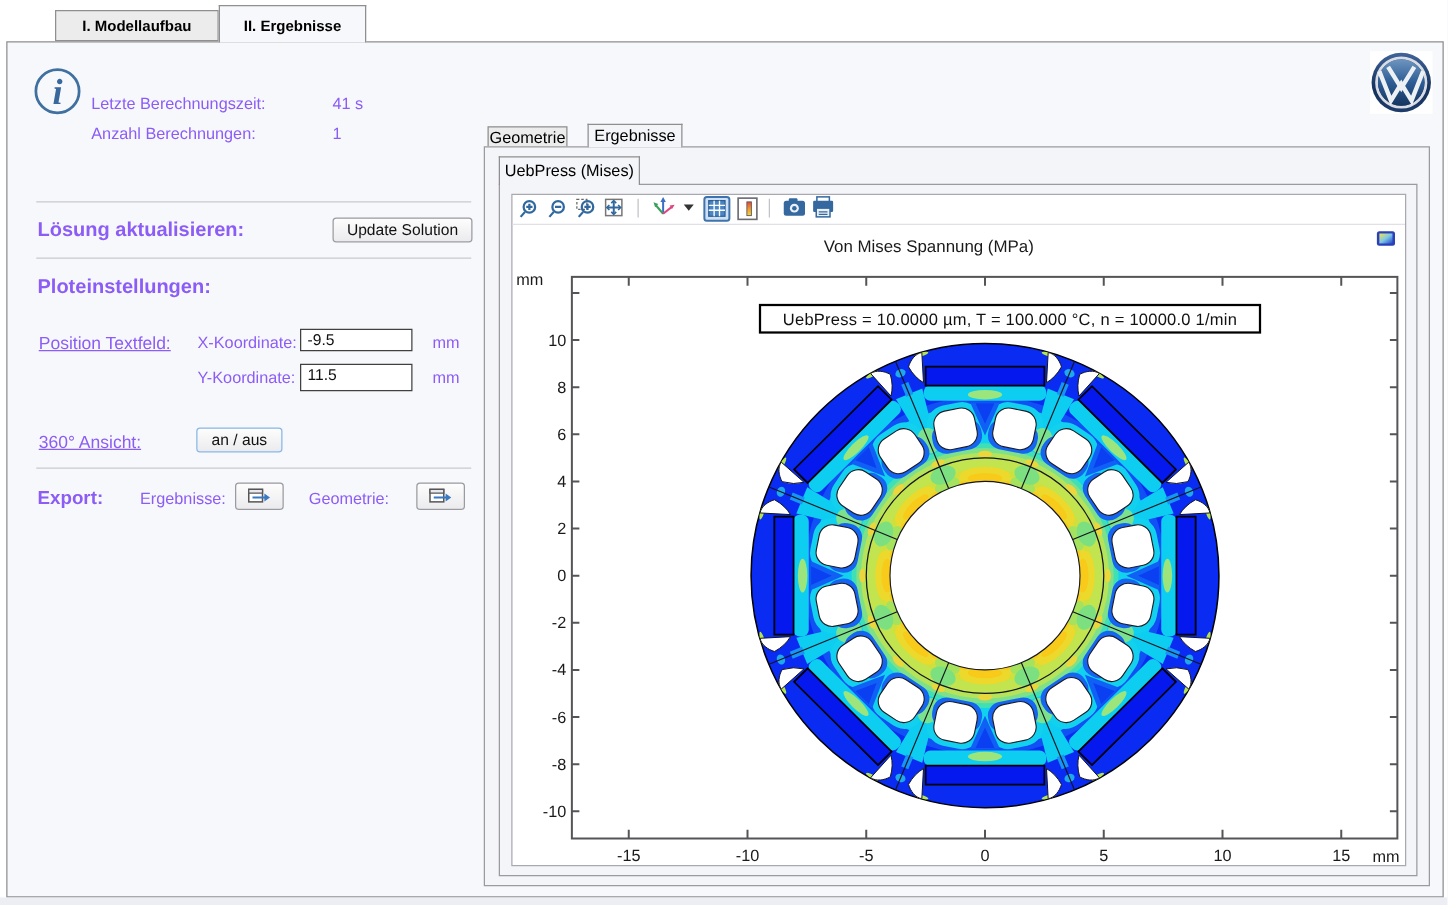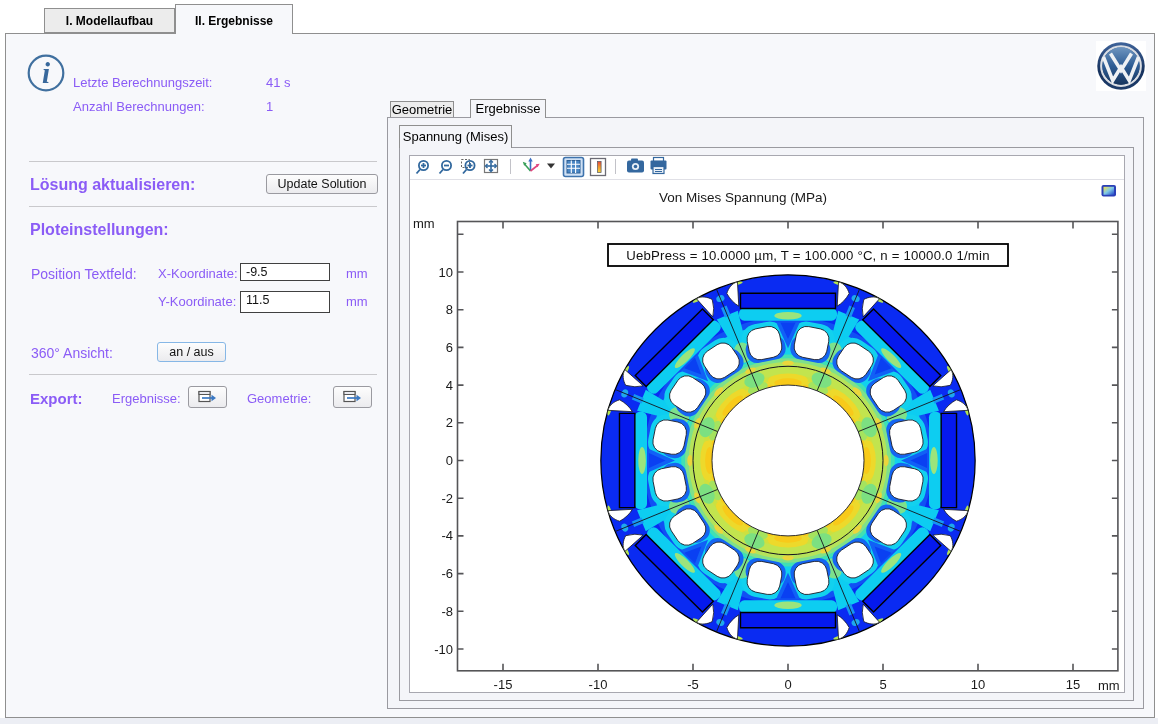--- a/index.html
+++ b/index.html
@@ -10,21 +10,21 @@
   .mtab{position:absolute;top:8px;height:25px;line-height:25px;font-size:12px;font-weight:bold;
         border:1px solid #8f8f8f;box-sizing:border-box;text-align:center;margin-left:36px;}
   .mtab.inactive{background:#ececec;}
   .mtab.active{background:#f7f8fb;border-bottom:none;z-index:5;top:4px;height:30px;line-height:32px;}
   
   #win{position:absolute;left:5px;top:33px;width:1150px;height:685px;background:#f7f8fb;
        border:1px solid #8f8f8f;box-sizing:border-box;}
   #below{position:absolute;left:0;top:718px;width:1158px;height:6px;background:#eceef4;}
   .lbl{position:absolute;font-size:13px;color:#8b5cf6;white-space:nowrap;}
   .bold{font-weight:bold;font-size:14px;}
-  .und{font-size:14px;}
+  .und{text-decoration:underline;font-size:14px;}
   .sep{position:absolute;left:29px;width:348px;height:1px;background:#c9c9cc;}
   .btn{position:absolute;box-sizing:border-box;border:1px solid #9a9aa0;border-radius:3px;
        background:linear-gradient(#fdfdfd,#ebebee);font-size:12.5px;text-align:center;color:#111;}
   .inp{position:absolute;box-sizing:border-box;border:1px solid #404040;background:#ffffff;
        font-size:12.5px;padding-left:5px;color:#111;line-height:16px;}
   
   .stab{position:absolute;box-sizing:border-box;border:1px solid #8f8f8f;font-size:13px;
         text-align:center;}
   .pane{position:absolute;box-sizing:border-box;border:1px solid #9a9aa0;background:#f4f5f9;}
 </style>
@@ -107,21 +107,21 @@
   <circle cx="50" cy="50" r="37.3" fill="url(#vwdisc)"></circle>
   <path d="M29,25 L50,59 L71,25" fill="none" stroke="#eef1f4" stroke-width="7"></path>
   <path d="M15,32 L33.5,79 L50,52 L66.5,79 L85,32" fill="none" stroke="#eef1f4" stroke-width="7"></path>
 </svg>
 </div>
 
 <div class="stab" style="left:390px;top:101px;width:64px;height:29px;line-height:16px;background:#ececec;">Geometrie</div>
 <div class="stab" style="left:454px;top:99px;width:76px;height:19px;line-height:18px;background:#f4f5f9;border-bottom:none;z-index:3;margin-left:16px;">Ergebnisse</div>
 <div class="pane" style="left:387px;top:117px;width:757px;height:592px;z-index:2;"></div>
 
-<div class="stab" style="left:399px;top:125px;width:113px;height:23px;line-height:22px;background:#f4f5f9;border-bottom:none;z-index:4;">Spannung (Mises)</div>
+<div class="stab" style="left:399px;top:125px;width:113px;height:23px;line-height:22px;background:#f4f5f9;border-bottom:none;z-index:4;">UebPress (Mises)</div>
 <div class="pane" style="left:399px;top:147px;width:735px;height:554px;z-index:3;"></div>
 
 <div class="abs" style="left:409px;top:155px;width:716px;height:538px;background:#ffffff;
      border:1px solid #a8a8b0;box-sizing:border-box;z-index:4;"></div>
 
 <div id="toolbar" class="abs" style="left:410px;top:156px;width:714px;height:24px;z-index:6;border-bottom:1px solid #e0e0e6;box-sizing:border-box;">
 <svg width="714" height="24" viewBox="410 156 714 24">
 
   <g stroke="#31689e" fill="none" stroke-width="1.8">
     <circle cx="423.5" cy="165.5" r="4.6"></circle>

